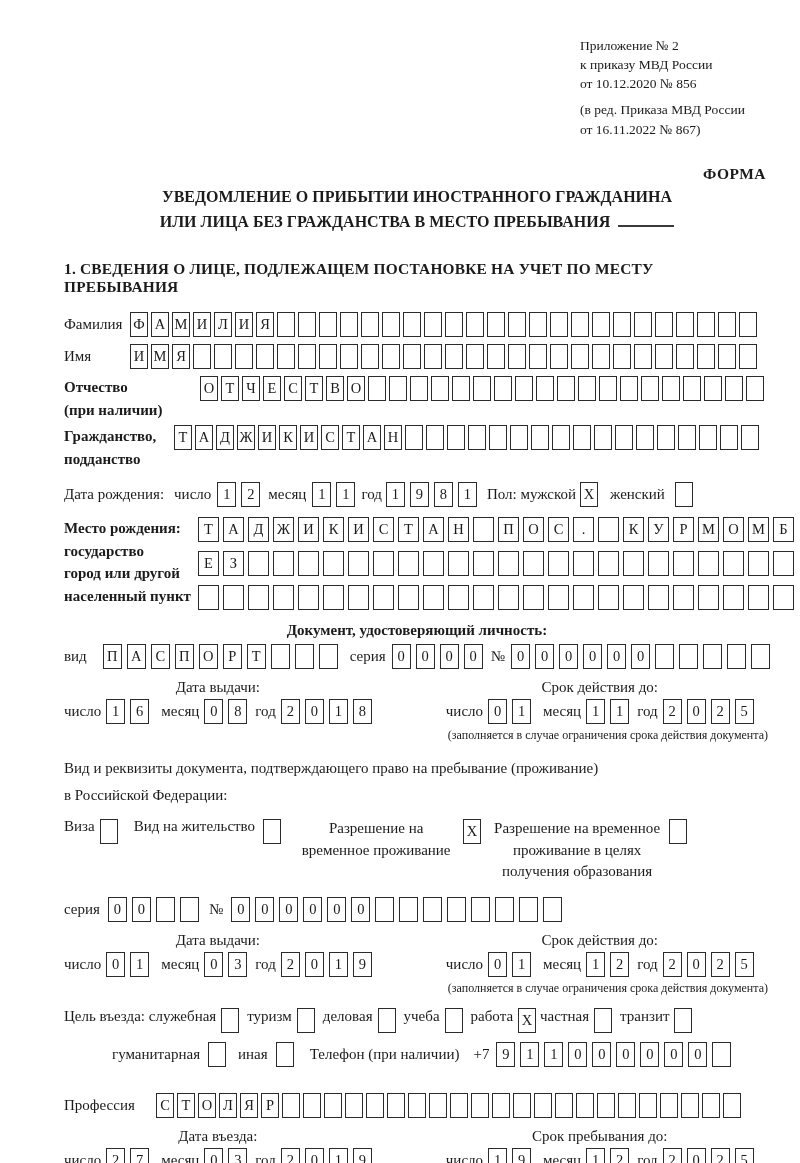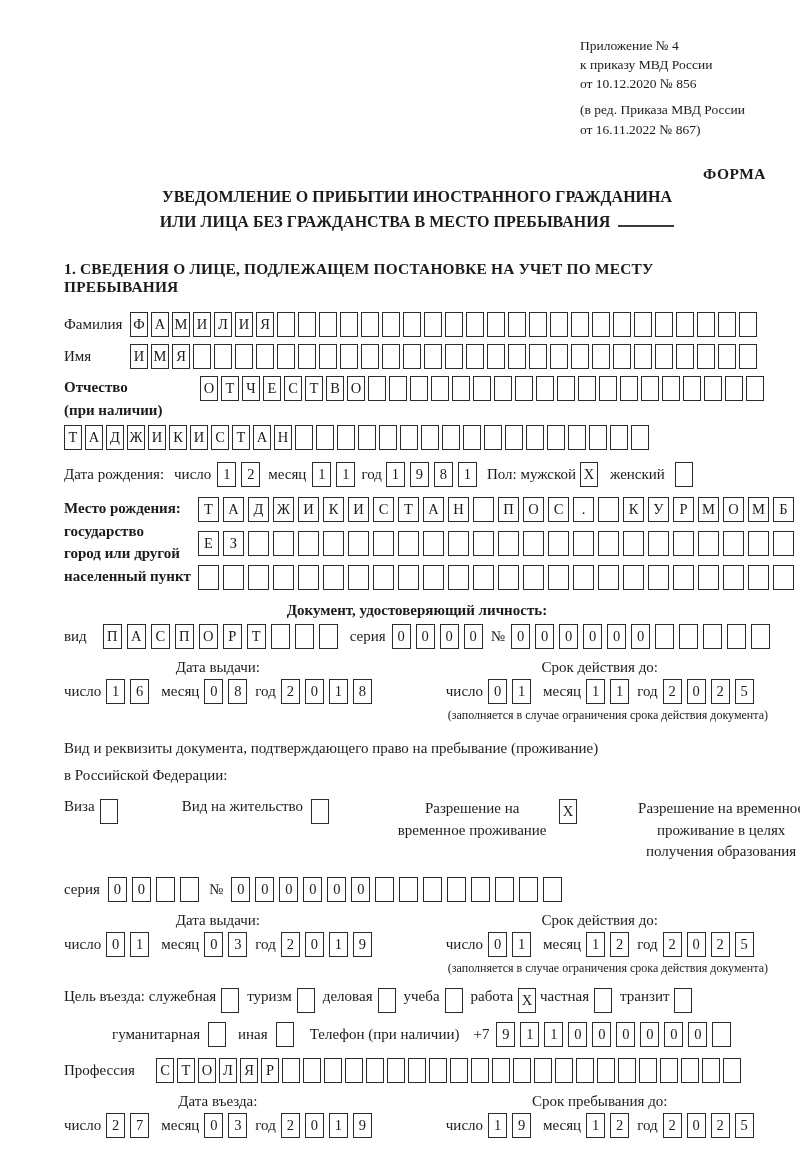--- a/index.html
+++ b/index.html
@@ -47,39 +47,39 @@
   .dcol { }
   .dcol.right { margin-left:74px; }
   .dhead { text-align:center; margin-bottom:3px; }
   .dline { display:flex; align-items:center; }
   .dline .lbl { margin-right:5px; }
   .dline .grp { margin-left:12px; }
   .note-right { text-align:right; font-size:12px; margin-top:4px; padding-right:2px; }
 
   .plain { margin-top:12px; line-height:1.75; }
 
-  .permits { display:flex; align-items:flex-start; margin-top:10px;gap:48px; }
+  .permits { display:flex; align-items:flex-start; margin-top:10px; }
   .permit { display:flex; align-items:flex-start; }
   .permit .txt { text-align:center; line-height:1.45; }
   .permit .cells { margin-left:8px; margin-top:1px; }
   .tw150 { width:158px; flex:none; }
   .tw168 { width:168px; flex:none; }
 
   .purpose { display:flex; align-items:flex-start; margin-top:12px; }
   .purpose .cells { margin-left:5px; }
   .purpose2 { display:flex; align-items:center; margin-top:9px; margin-left:48px; }
   .phone-prefix { margin-left:14px; margin-right:7px; }
 </style>
 </head>
 <body>
 
 <div class="page">
 
   <div class="annex">
-    <div>Приложение № 4</div>
+    <div>Приложение № 2</div>
     <div>к приказу МВД России</div>
     <div>от 10.12.2020 № 856</div>
     <div class="note">
       <div>(в ред. Приказа МВД России</div>
       <div>от 16.11.2022 № 867)</div>
     </div>
   </div>
 
   <div class="forma">ФОРМА</div>
 
@@ -192,20 +192,24 @@
         <span class="cell"></span>
         <span class="cell"></span>
         <span class="cell"></span>
         <span class="cell"></span>
         <span class="cell"></span>
         <span class="cell"></span>
       </div>
   </div>
 
   <div class="frow" style="margin-top:4px;">
+    <div class="lblcol w110">
+      <div>Гражданство,</div>
+      <div>подданство</div>
+    </div>
     <div class="cells">
         <span class="cell">Т</span>
         <span class="cell">А</span>
         <span class="cell">Д</span>
         <span class="cell">Ж</span>
         <span class="cell">И</span>
         <span class="cell">К</span>
         <span class="cell">И</span>
         <span class="cell">С</span>
         <span class="cell">Т</span>
@@ -592,21 +596,21 @@
         <span class="cell">0</span>
         <span class="cell">0</span>
         <span class="cell">0</span>
         <span class="cell">0</span>
         <span class="cell">0</span>
         <span class="cell">0</span>
         <span class="cell"></span>
       </span>
   </div>
 
-  <div class="frow center" style="margin-top:11px;">
+  <div class="frow center" style="margin-top:26px;">
     <div class="lbl w92">Профессия</div>
     <div class="cells">
         <span class="cell">С</span>
         <span class="cell">Т</span>
         <span class="cell">О</span>
         <span class="cell">Л</span>
         <span class="cell">Я</span>
         <span class="cell">Р</span>
         <span class="cell"></span>
         <span class="cell"></span>

